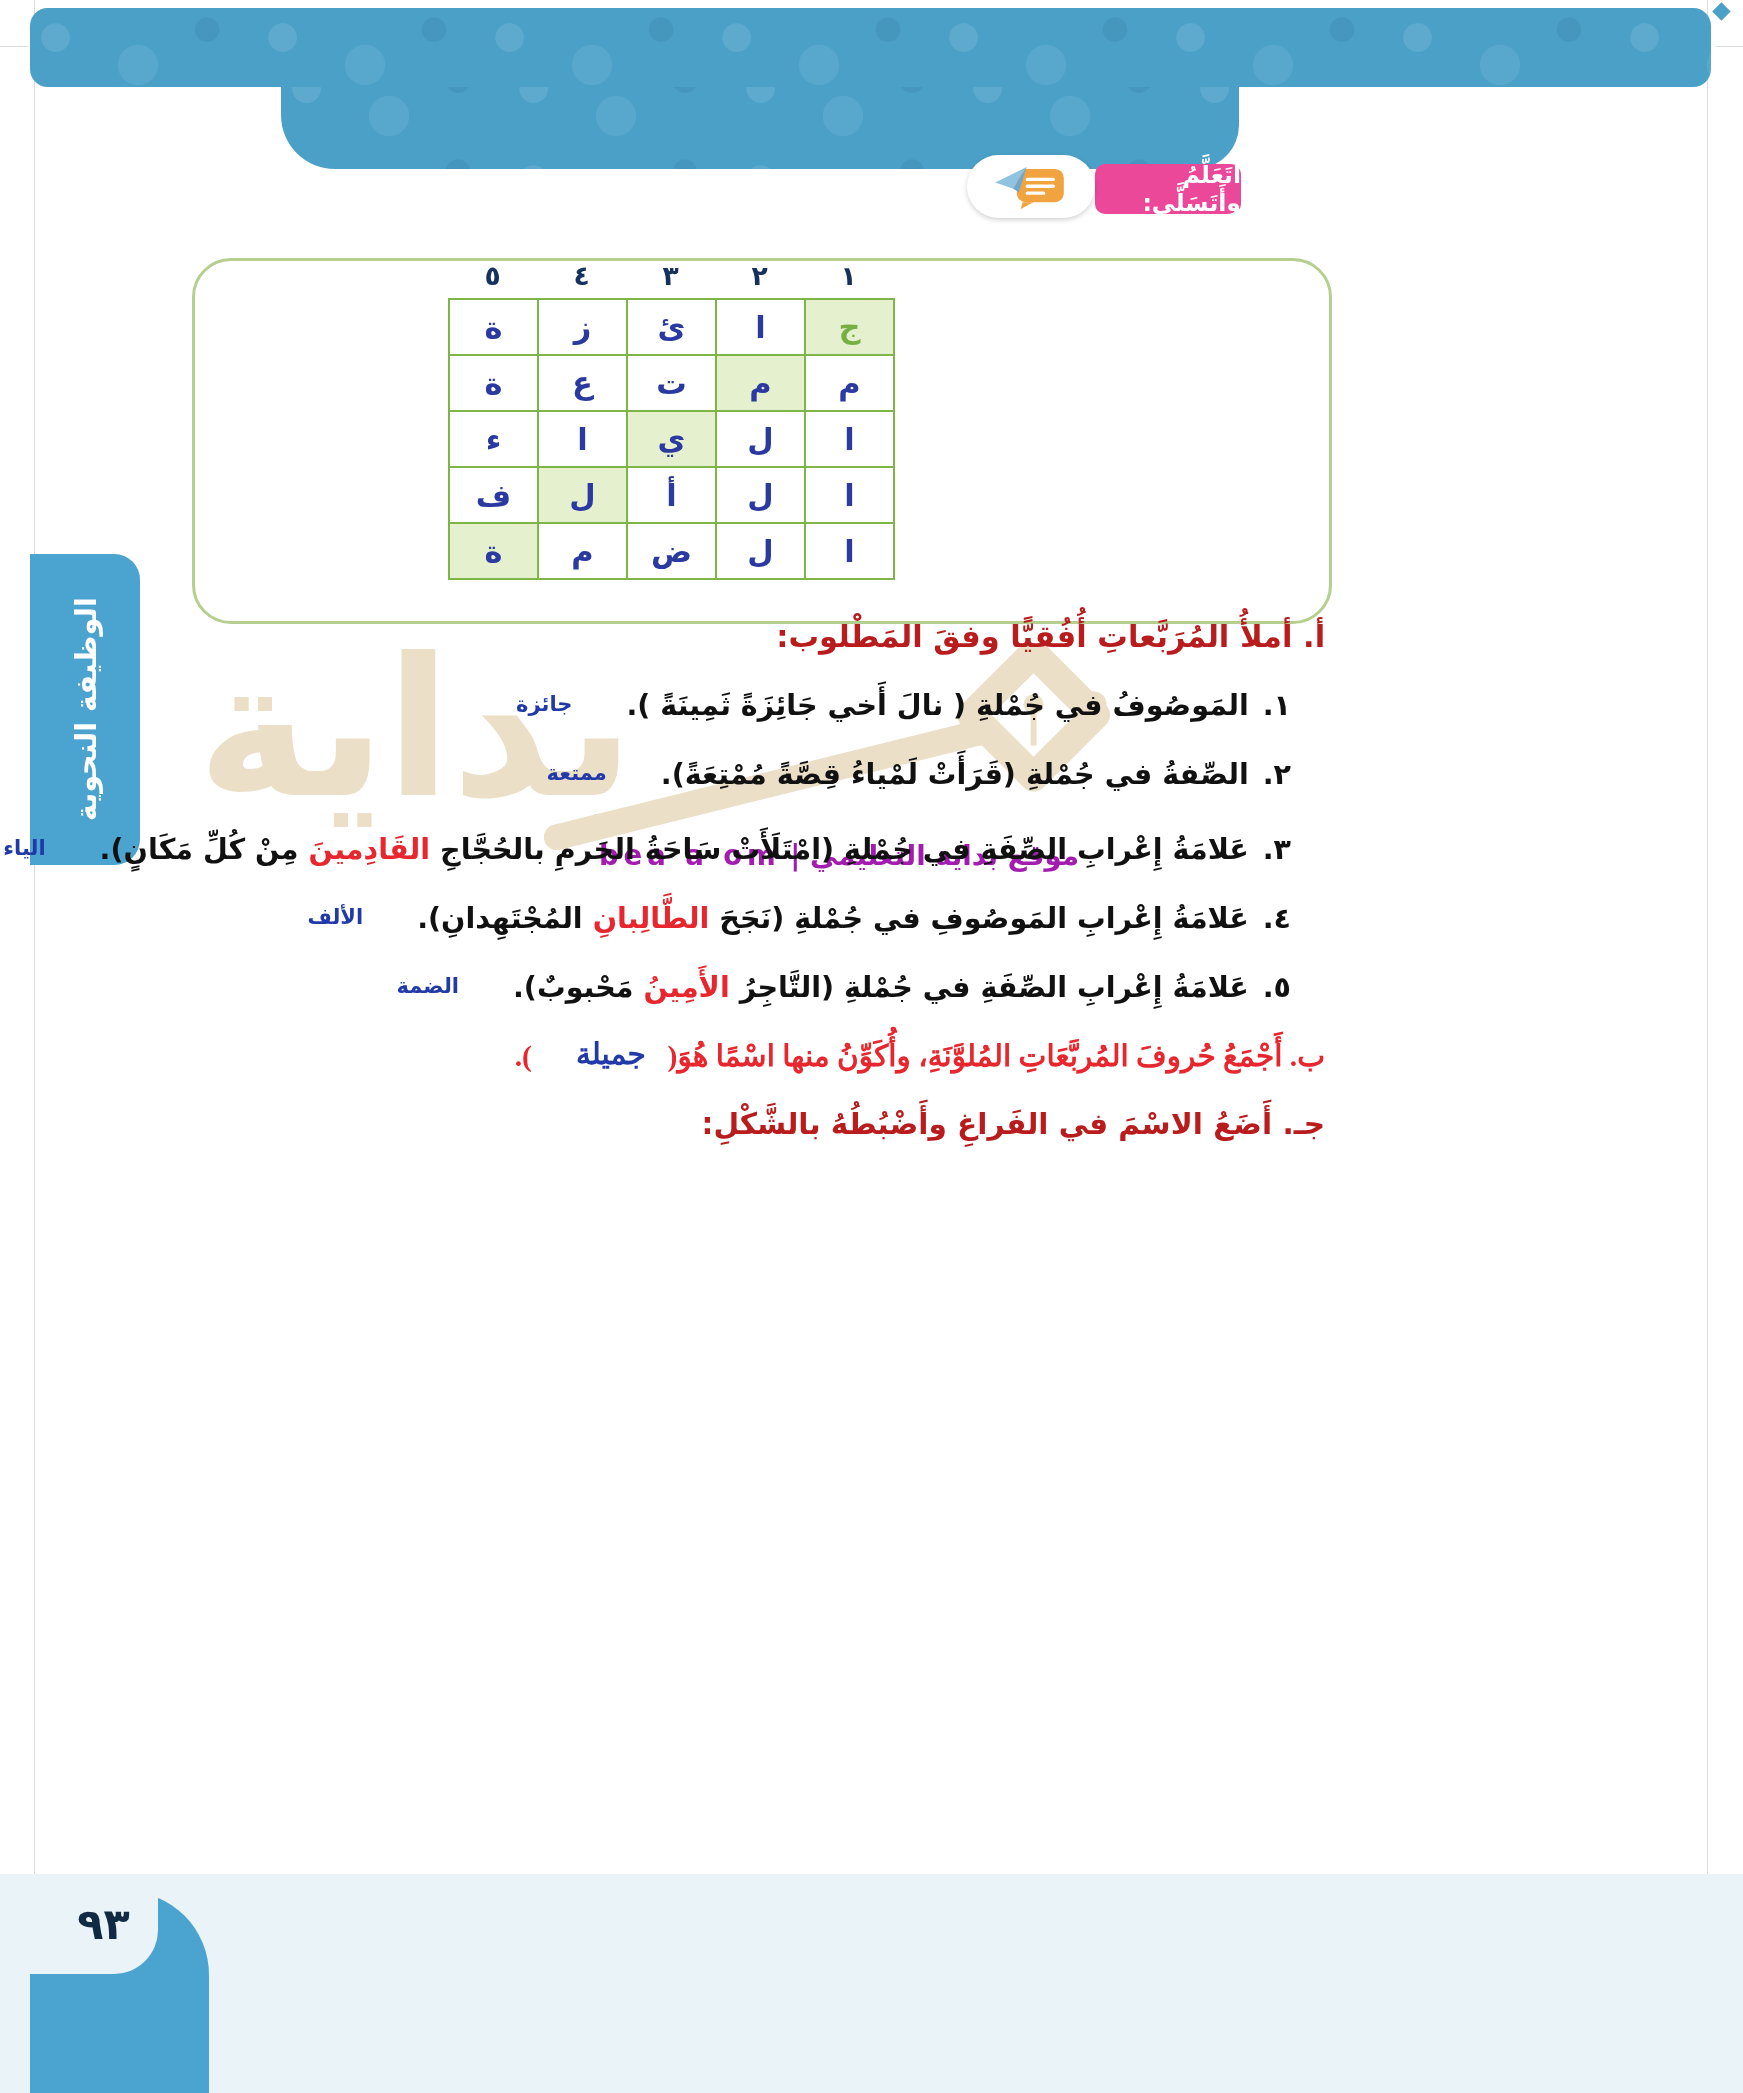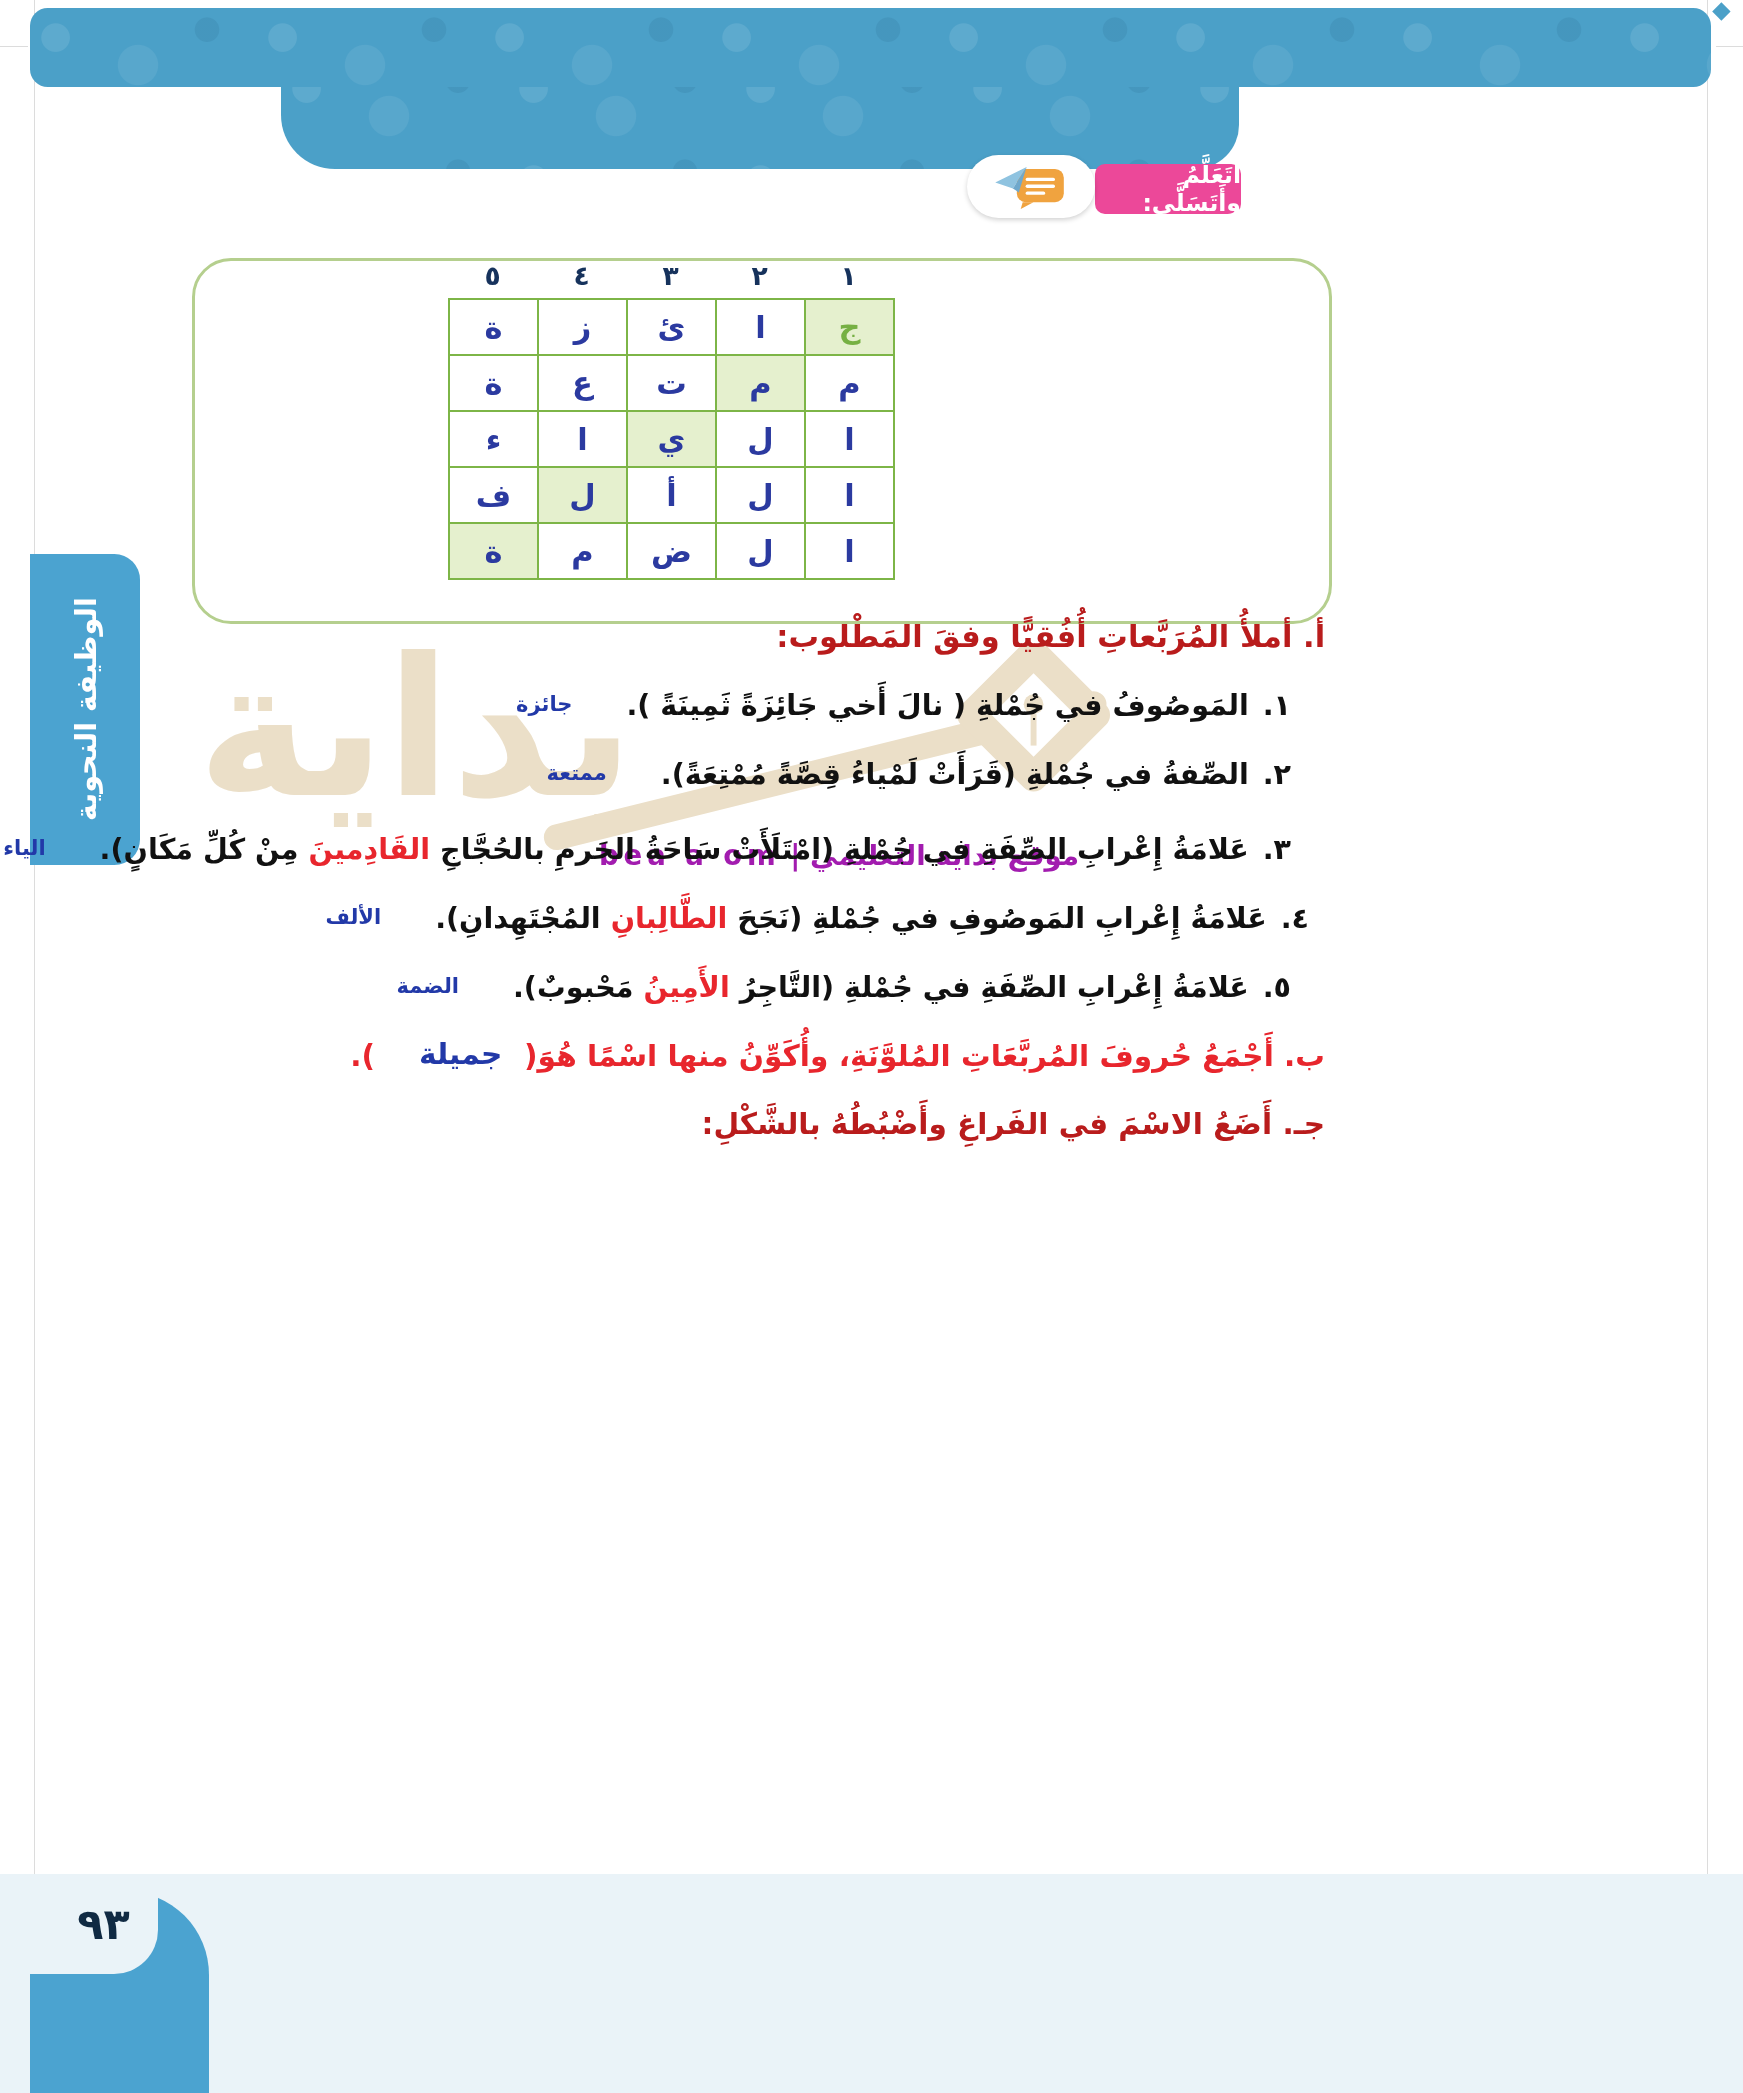--- a/index.html
+++ b/index.html
@@ -80,27 +80,27 @@
   }
 
   
   .exercise { position:absolute; left:99px; top:606px; width:1231px; height:670px; direction:rtl; z-index:2; }
   .exline { position:absolute; white-space:nowrap; line-height:47px; }
   .sec-title { color:#b91c1c; font-size:30.5px; font-weight:bold; }
   .item { font-size:28.6px; font-weight:bold; color:#111111; }
   .item .num { margin-inline-end:13.8px; }
   .item .red { color:#E8262D; }
   .ans { color:#2239A8; font-size:21px; font-weight:bold; margin-inline-start:54px; position:relative; top:-3.9px; }
-  .secmix { color:#E8262D; font-size:29.6px; font-weight:bold; }
+  .secmix { color:#E8262D; font-size:29.6px; font-weight:bold;font-family:Liberation Serif, serif; }
   .inline-ans { color:#2239A8; margin-inline-start:21.7px; margin-inline-end:44px; position:relative; top:-2px; }
   #l-title { top:6.9px;  right:4.9px; }
   #l-i0 { top:76px;  right:39px; }
   #l-i1 { top:145px; right:39px; }
   #l-i2 { top:220px; right:39px; }
-  #l-i3 { top:289px; right:21px;text-align:center; }
+  #l-i3 { top:289px; right:39px;text-align:center; }
   #l-i4 { top:358px; right:39px;text-align:right; }
   #l-b  { top:427px; right:4.9px; }
   #l-c  { top:495px; right:4.9px; }
   #l-c2 { top:559px; right:438px; }
 
   
   .bottom-strip { position:absolute; left:0; top:1874px; width:1744px; height:220px; background:#EAF3F8; z-index:1; }
   .corner-teal  { position:absolute; left:29.6px; top:1891px; width:179px; height:202px; background:#4BA3D0; border-radius:0 84px 0 0; z-index:2; }
   .corner-notch { position:absolute; left:29.6px; top:1891px; width:128px; height:83px; background:#EAF3F8; border-radius:0 0 44px 0; z-index:3; }
   .page-num { position:absolute; left:54px; top:1899px; width:99px; text-align:center; font-size:43px; font-weight:bold; color:#102A43; z-index:4; }

